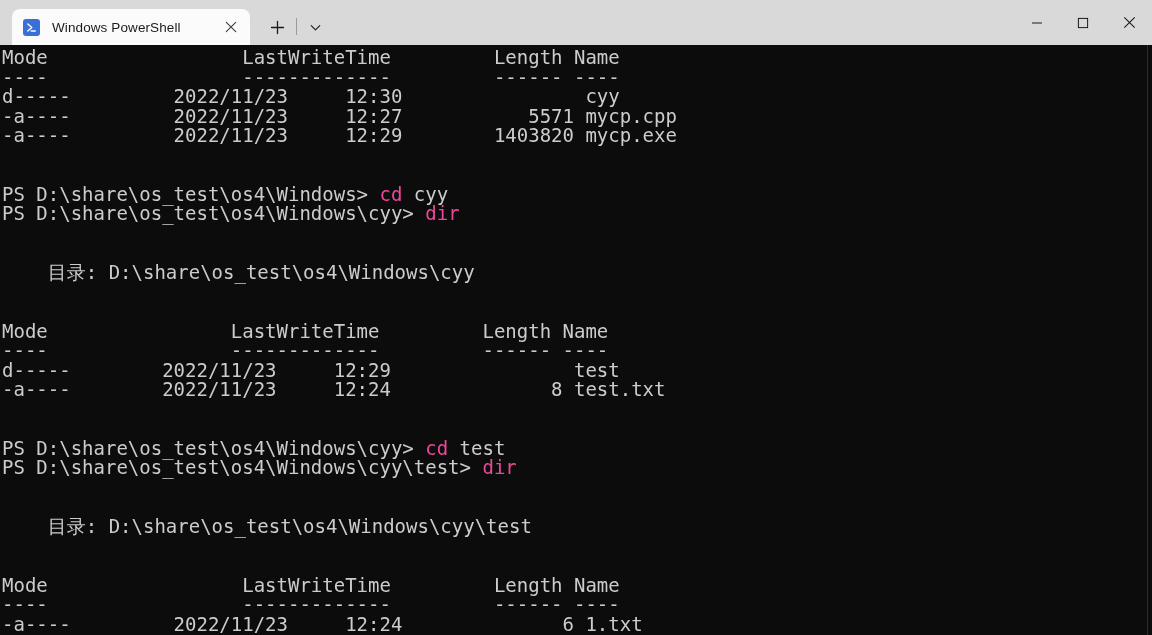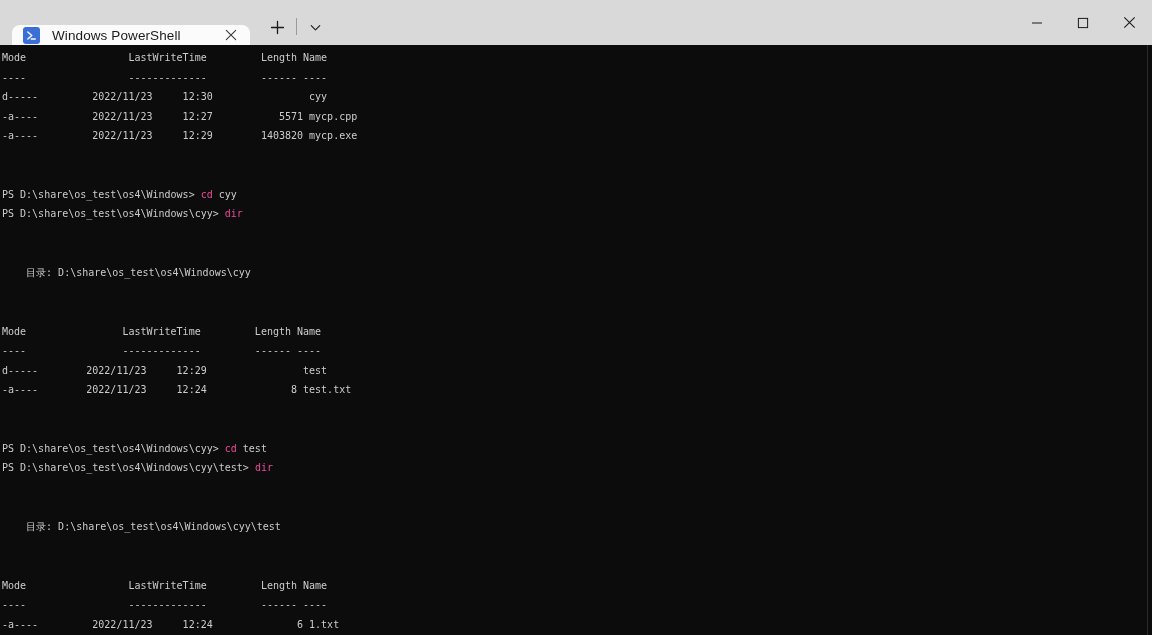--- a/index.html
+++ b/index.html
@@ -25,21 +25,21 @@
   }
   .tabstrip {
     display: flex;
     align-items: flex-end;
     height: 45px;
     flex: 0 0 auto;
   }
   .tab {
     position: relative;
     margin-left: 12px;
-    height: 20px;
+    height: 36px;
     width: 238px;
     background: #fbfbfb;
     border-radius: 8px 8px 0 0;
     display: flex;
     align-items: center;
     padding: 0 0 0 11px;
     box-sizing: border-box;
   }
   .tab-icon {
     width: 17px;
@@ -115,21 +115,21 @@
     height: 590px;
     background: #0c0c0c;
     overflow: hidden;
   }
   .screen {
     position: absolute;
     top: 0;
     left: 0;
     padding: 3px 0 0 2px;
     font-family: "DejaVu Sans Mono", "Liberation Mono", monospace;
-    font-size: 10px;
+    font-size: 19px;
     line-height: 19.55px;
     color: #cccccc;
     white-space: pre;
     letter-spacing: 0px;
     -webkit-font-smoothing: antialiased;
   }
   .line { height: 19.55px; }
   .cmd { color: #ec4899; }
 
   .scrollbar-track {

